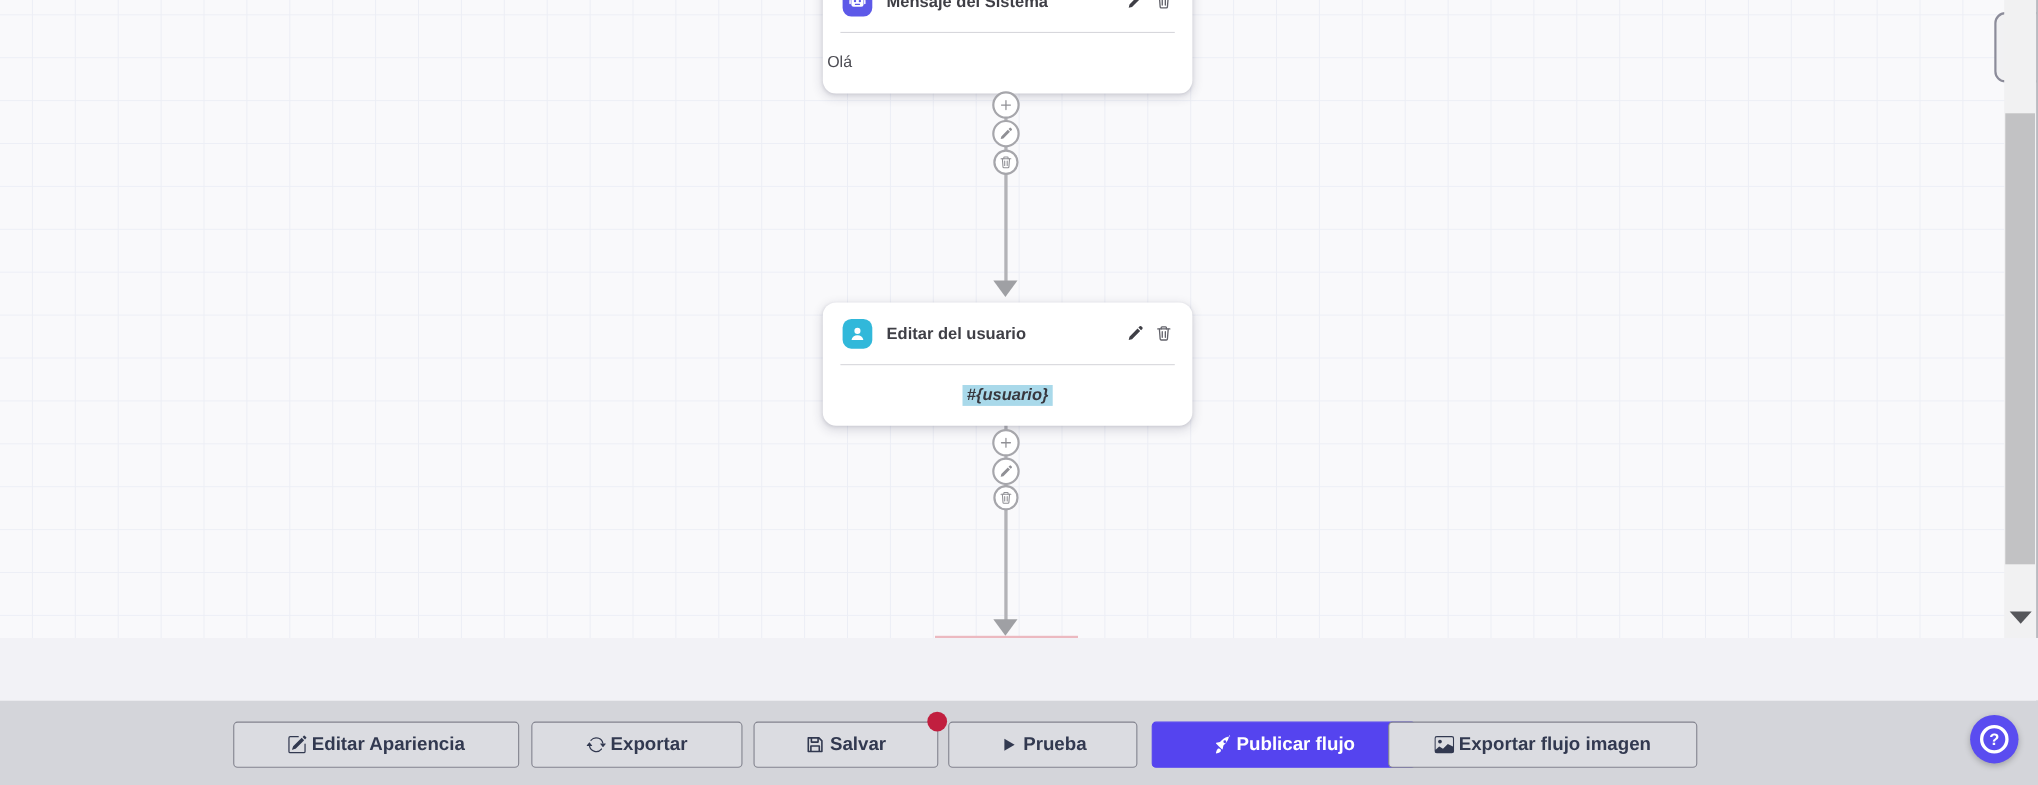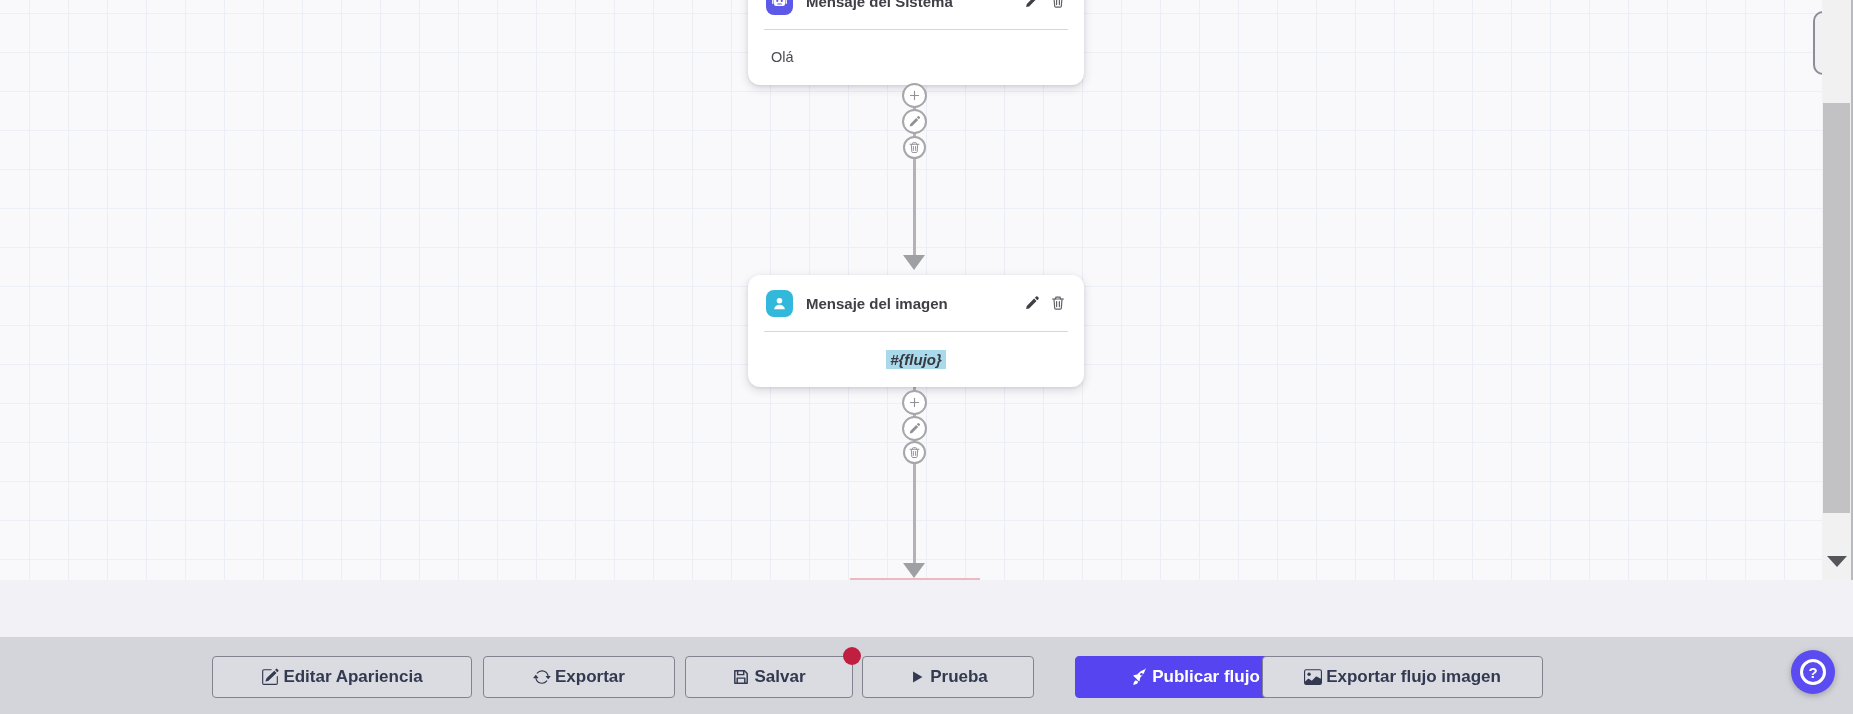--- a/index.html
+++ b/index.html
@@ -42,21 +42,21 @@
     margin-left:13px; font-size:15px; font-weight:700; color:#3f3f46;
     flex:1 1 auto; white-space:nowrap;
   }
   .node-actions { display:flex; align-items:center; gap:10px; }
   .node-actions .act { width:16px; height:16px; cursor:pointer; display:block; }
   .node-divider { height:1px; background:#d7d7dc; margin:0 16px; }
   .node-body {
     height:54px; display:flex; align-items:center;
     font-size:14.5px; color:#4b4b52;
   }
-  .node-body.left   { padding:0 23px; justify-content:flex-start; }
+  .node-body.left   { padding:0 4px; justify-content:flex-start; }
   .node-body.center { justify-content:center; }
   .hl {
     background:#a9d9ea; font-style:italic; font-weight:600; color:#38383f;
     padding:1px 4px; font-size:15px;
   }
   
   .conn-line { position:absolute; left:913px; width:3px; background:#b3b3b7; }
   .conn-line.c1 { top:84px;  height:172px; }
   .conn-line.c2 { top:386px; height:178px; }
   .arrowhead {
@@ -101,21 +101,21 @@
     background:#dbdce1; color:#323950;
     font-family:"Liberation Sans", sans-serif;
     font-size:17px; font-weight:700; cursor:pointer; padding:0;
   }
   .tb-btn svg { width:18px; height:18px; flex:0 0 auto; }
   .tb-btn.primary { background:#5544ef; border-color:#5544ef; color:#ffffff; }
   .btn-editar   { left:212px;  width:260px; }
   .btn-recargar { left:483px;  width:192px; }
   .btn-salvar   { left:685px;  width:168px; }
   .btn-prueba   { left:862px;  width:172px; }
-  .btn-publicar { left:1047px; width:240px;margin-left:28px; }
+  .btn-publicar { left:1047px; width:240px; }
   .btn-exportar { left:1262px; width:281px; }
   .save-dot {
     position:absolute; left:843px; top:647px; width:18px; height:18px;
     border-radius:50%; background:#c11f3f; z-index:5;
   }
   .help-btn {
     position:absolute; left:1791px; top:650px; width:44px; height:44px;
     border-radius:50%; background:#5a4cf0; border:none; cursor:pointer;
     display:flex; align-items:center; justify-content:center;
     box-shadow:0 2px 6px rgba(0,0,0,.25);
@@ -197,40 +197,40 @@
   </div>
 
   <div class="node-card user">
     <div class="node-header">
       <span class="node-icon user">
         <svg viewBox="0 0 24 24" fill="#ffffff">
             <circle cx="12" cy="8.6" r="3.5"></circle>
             <path d="M5.2 19.2c.5-3.6 3.3-5.7 6.8-5.7s6.3 2.1 6.8 5.7z"></path>
           </svg>
       </span>
-      <span class="node-title">Mensaje del imagen</span>
+      <span class="node-title">Editar del usuario</span>
       <span class="node-actions">
         <span class="act">
           <svg viewBox="0 0 16 16" fill="#3f3f46">
               <path d="M12.1 1.6a1 1 0 0 1 1.4 0l1 1a1 1 0 0 1 0 1.4l-1.2 1.2-2.4-2.4 1.2-1.2zM10.1 3.6l2.4 2.4-7.4 7.4-3 .7.7-3 7.3-7.5z"></path>
             </svg>
         </span>
         <span class="act">
           <svg viewBox="0 0 16 16" fill="none" stroke="#62626a" stroke-width="1.2" stroke-linecap="round">
               <path d="M2.5 4h11"></path>
               <path d="M5.6 4V2.9a.8.8 0 0 1 .8-.8h3.2a.8.8 0 0 1 .8.8V4"></path>
               <path d="M4 4.2l.7 9a1 1 0 0 0 1 .9h4.6a1 1 0 0 0 1-.9l.7-9"></path>
               <path d="M6.6 6.6v5M9.4 6.6v5"></path>
             </svg>
         </span>
       </span>
     </div>
     <div class="node-divider"></div>
     <div class="node-body center">
-      <span class="hl">#{flujo}</span>
+      <span class="hl">#{usuario}</span>
     </div>
   </div>
 
   <div class="conn-btn" style="top:390px">
     <svg viewBox="0 0 16 16" fill="none" stroke="#909095" stroke-width="1.4" stroke-linecap="round">
         <path d="M8 3v10M3 8h10"></path>
       </svg>
   </div>
   <div class="conn-btn" style="top:416px">
     <svg viewBox="0 0 16 16" fill="#909095">

